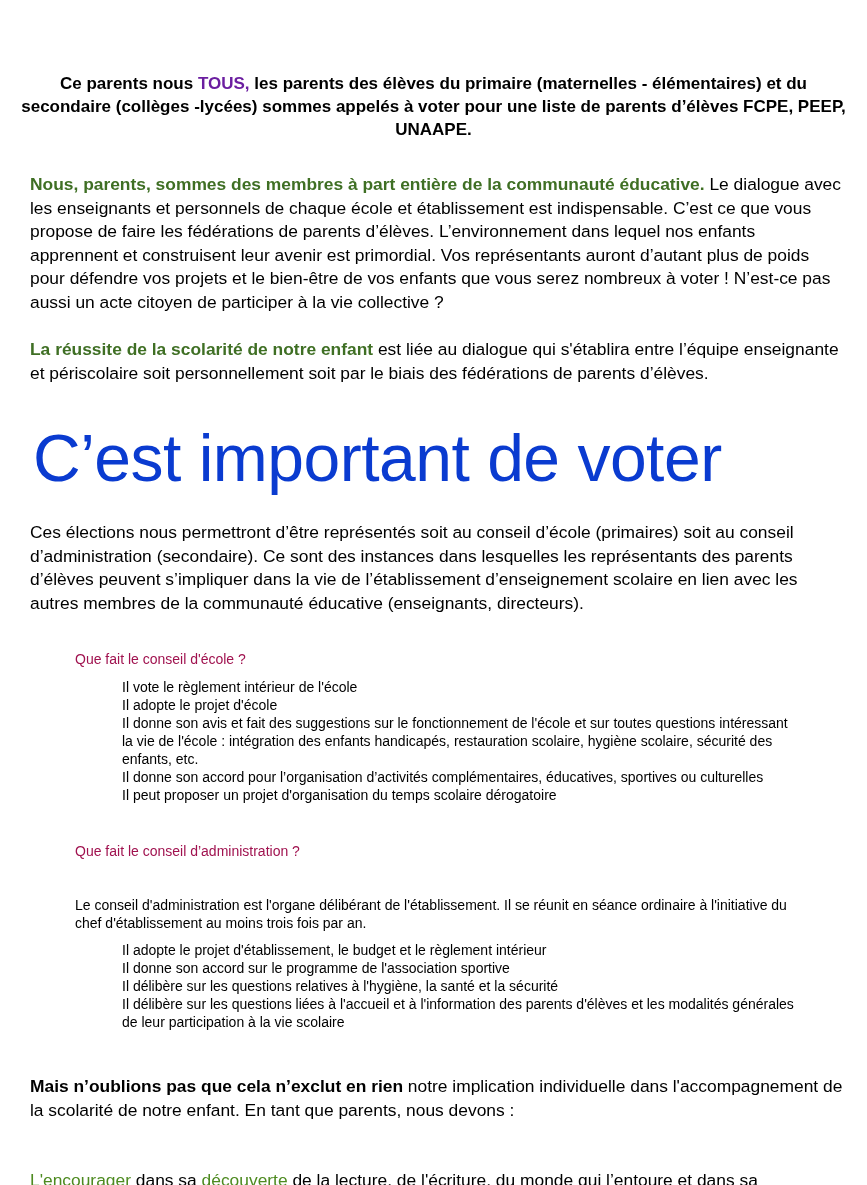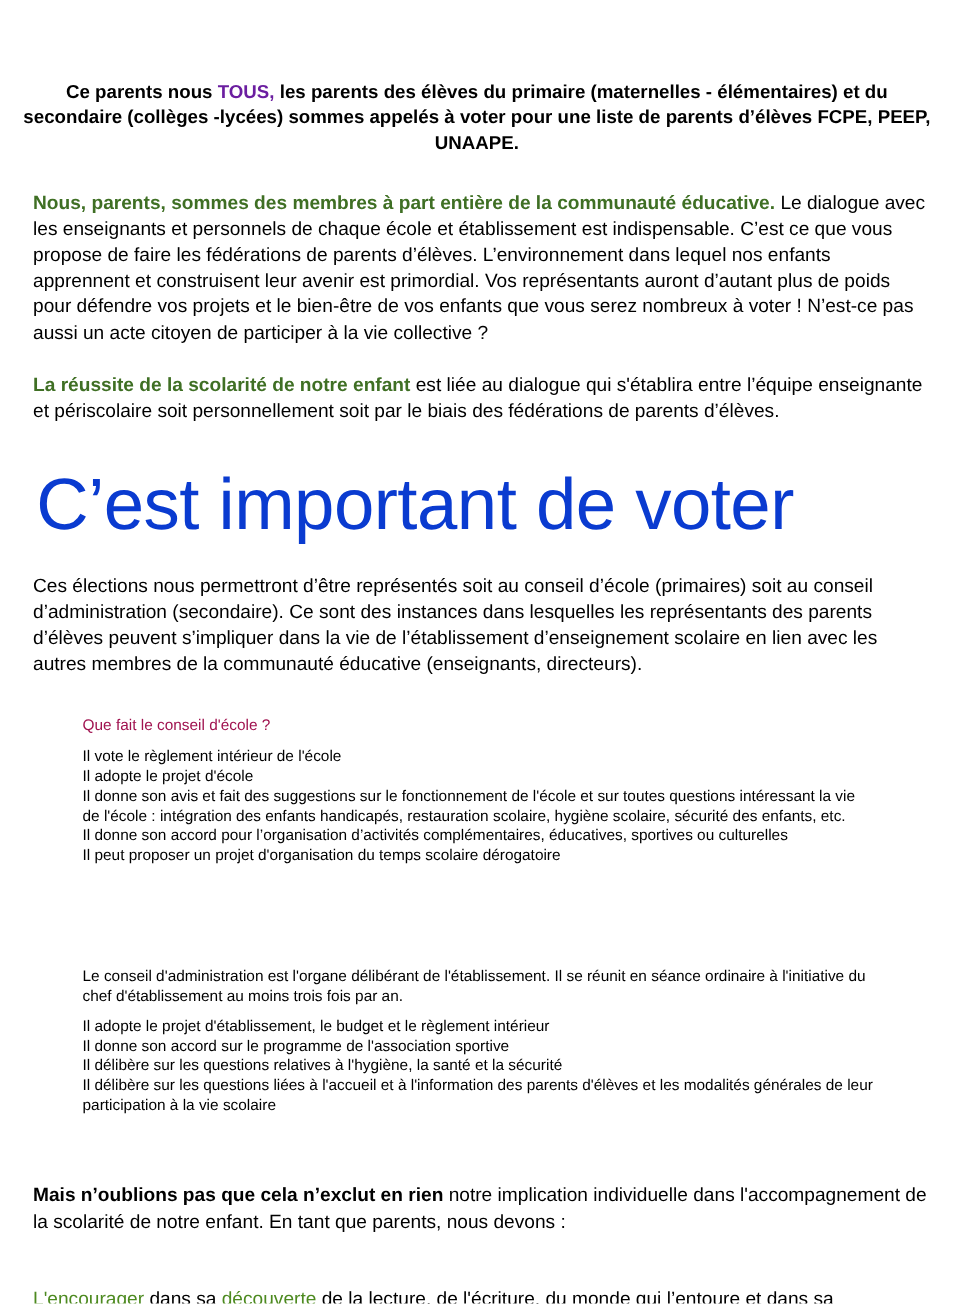--- a/index.html
+++ b/index.html
@@ -59,21 +59,21 @@
     .section .heading {
       color: #a0124f;
       margin-bottom: 10px;
     }
     .section .intro-text { margin-bottom: 9px; margin-top: 36px; }
     .s1 { top: 650px; }
     .s2 { top: 842px; }
     .p4 { top: 1075px; }
     .p5 { top: 1133px; margin-top: 36px; }
     .bold { font-weight: bold; }
-    .line { display: block; }
+    .line { display: block; margin-left: 47px; }
   </style>
 </head>
 <body>
 
 <div class="intro">
   <span>Ce parents nous </span><span class="purple">TOUS,</span><span> les parents des élèves du primaire (maternelles - élémentaires) et du secondaire (collèges -lycées) sommes appelés à voter pour une liste de parents d’élèves FCPE, PEEP, UNAAPE.</span>
 </div>
 
 <div class="para p1">
   <span class="olive">Nous, parents, sommes des membres à part entière de la communauté éducative.</span><span> Le dialogue avec les enseignants et personnels de chaque école et établissement est indispensable. C’est ce que vous propose de faire les fédérations de parents d’élèves. L’environnement dans lequel nos enfants apprennent et construisent leur avenir est primordial. Vos représentants auront d’autant plus de poids pour défendre vos projets et le bien-être de vos enfants que vous serez nombreux à voter ! N’est-ce pas aussi un acte citoyen de participer à la vie collective ?</span>
@@ -90,20 +90,21 @@
 <div class="section s1">
   <div class="heading">Que fait le conseil d'école ?</div>
   <span class="line">Il vote le règlement intérieur de l'école</span>
   <span class="line">Il adopte le projet d'école</span>
   <span class="line">Il donne son avis et fait des suggestions sur le fonctionnement de l'école et sur toutes questions intéressant la vie de l'école : intégration des enfants handicapés, restauration scolaire, hygiène scolaire, sécurité des enfants, etc.</span>
   <span class="line">Il donne son accord pour l’organisation d’activités complémentaires, éducatives, sportives ou culturelles</span>
   <span class="line">Il peut proposer un projet d'organisation du temps scolaire dérogatoire</span>
 </div>
 
 <div class="section s2">
+  <div class="heading">Que fait le conseil d’administration ?</div>
   <div class="intro-text">Le conseil d'administration est l'organe délibérant de l'établissement. Il se réunit en séance ordinaire à l'initiative du chef d'établissement au moins trois fois par an.</div>
   <span class="line">Il adopte le projet d'établissement, le budget et le règlement intérieur</span>
   <span class="line">Il donne son accord sur le programme de l'association sportive</span>
   <span class="line">Il délibère sur les questions relatives à l'hygiène, la santé et la sécurité</span>
   <span class="line">Il délibère sur les questions liées à l'accueil et à l'information des parents d'élèves et les modalités générales de leur participation à la vie scolaire</span>
 </div>
 
 <div class="para p4">
   <span class="bold">Mais n’oublions pas que cela n’exclut en rien </span><span class="green">notre implication individuelle</span><span> dans l'accompagnement de la scolarité de notre enfant. En tant que parents, nous devons :</span>
 </div>

